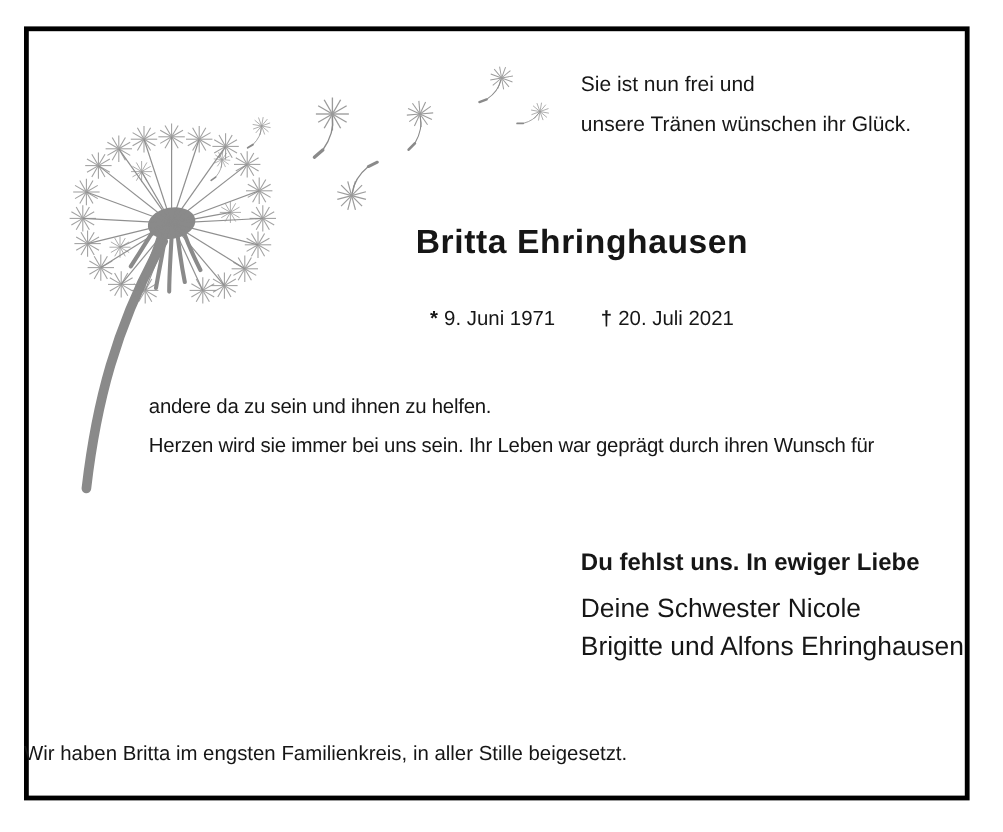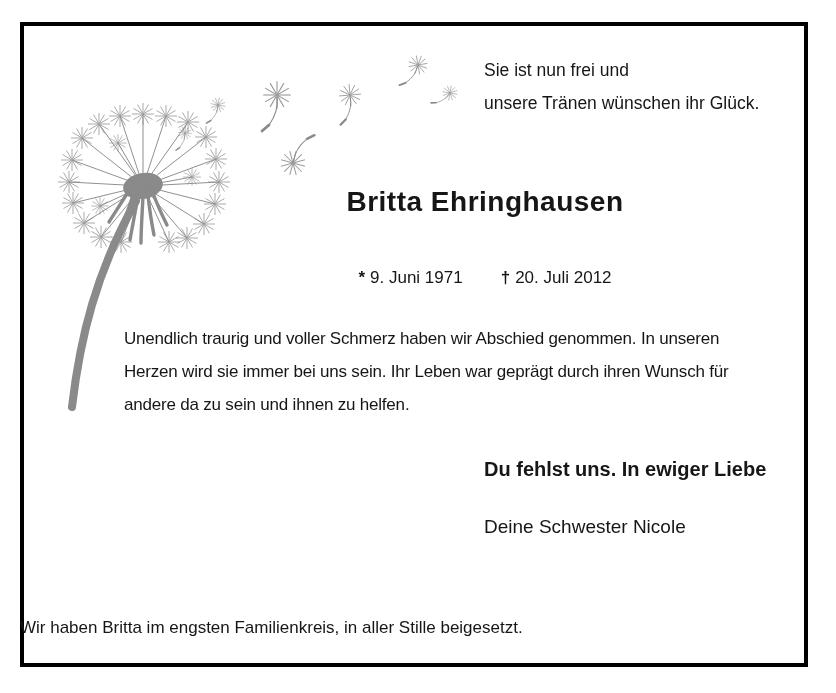--- a/index.html
+++ b/index.html
@@ -24,34 +24,34 @@
     font-size:14px;line-height:26px;margin-top:3px;color:#1c1c1c;
   }
   .name{
     position:absolute;left:240px;top:186px;width:490px;
     text-align:center;font-size:28px;font-weight:bold;
     letter-spacing:.5px;white-space:nowrap;
   }
   .dates{
     position:absolute;left:240px;top:253px;width:490px;
     display:flex;justify-content:center;gap:38px;
-    font-size:17px;line-height:26px;white-space:nowrap;margin-top:12px;
+    font-size:17px;line-height:26px;white-space:nowrap;
   }
   .dates .sym{font-weight:bold;margin-right:5px;}
   .tribute{
     position:absolute;left:124px;top:322px;
     font-size:17px;line-height:33px;letter-spacing:-.2px;white-space:nowrap;
   }
   .farewell{
     position:absolute;left:484px;top:458px;
     font-size:20px;font-weight:bold;white-space:nowrap;
   }
   .signatures{
-    position:absolute;left:484px;top:511px;
-    font-size:19px;line-height:32px;white-space:nowrap;
+    position:absolute;left:484px;top:491px;
+    font-size:22px;line-height:32px;white-space:nowrap;
   }
   .burial{
     position:absolute;left:20px;top:618px;width:788px;
     text-align:left;font-size:17px;white-space:nowrap;
   }
   svg line, svg path{stroke:currentColor;fill:none;}
 </style>
 </head>
 <body>
 
@@ -159,29 +159,29 @@
   <div>unsere Tränen wünschen ihr Glück.</div>
 </div>
 
 <div class="name">Britta Ehringhausen</div>
 
 <div class="dates">
   <span>
     <span class="sym">*</span><span>9. Juni 1971</span>
   </span>
   <span>
-    <span class="sym">†</span><span>20. Juli 2012</span>
+    <span class="sym">†</span><span>20. Juli 2021</span>
   </span>
 </div>
 
 <div class="tribute">
-  <div>Unendlich traurig und voller Schmerz haben wir Abschied genommen. In unseren</div>
+  <div>andere da zu sein und ihnen zu helfen.</div>
   <div>Herzen wird sie immer bei uns sein. Ihr Leben war geprägt durch ihren Wunsch für</div>
-  <div>andere da zu sein und ihnen zu helfen.</div>
 </div>
 
 <div class="farewell">Du fehlst uns. In ewiger Liebe</div>
 
 <div class="signatures">
   <div>Deine Schwester Nicole</div>
+  <div>Brigitte und Alfons Ehringhausen</div>
 </div>
 
 <div class="burial">Wir haben Britta im engsten Familienkreis, in aller Stille beigesetzt.</div>
 
 </body></html>

